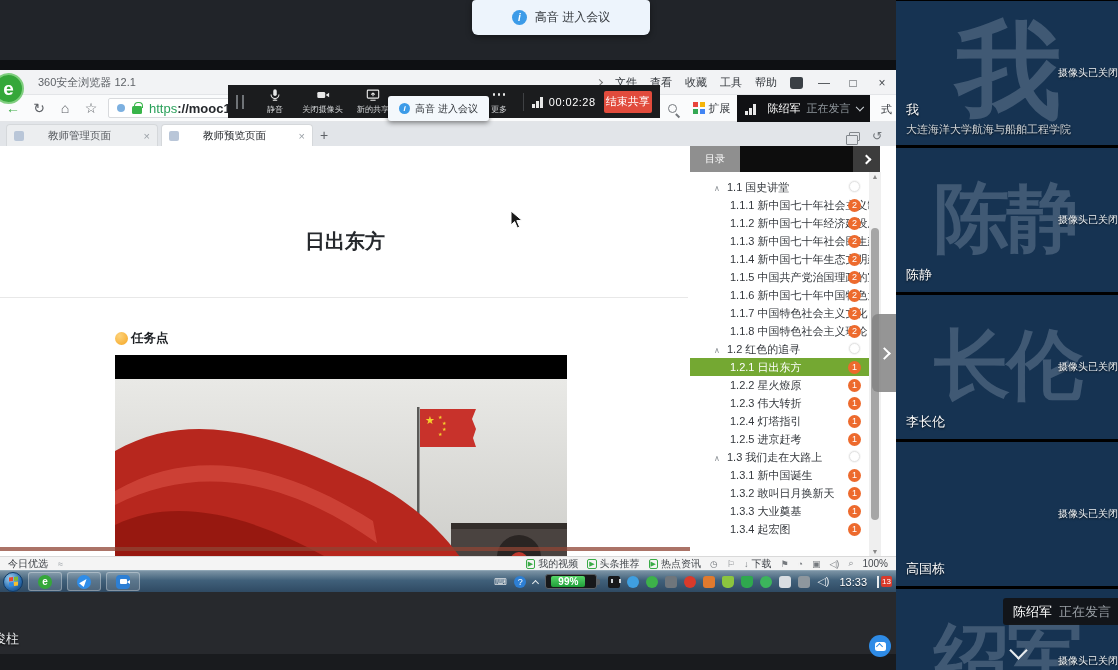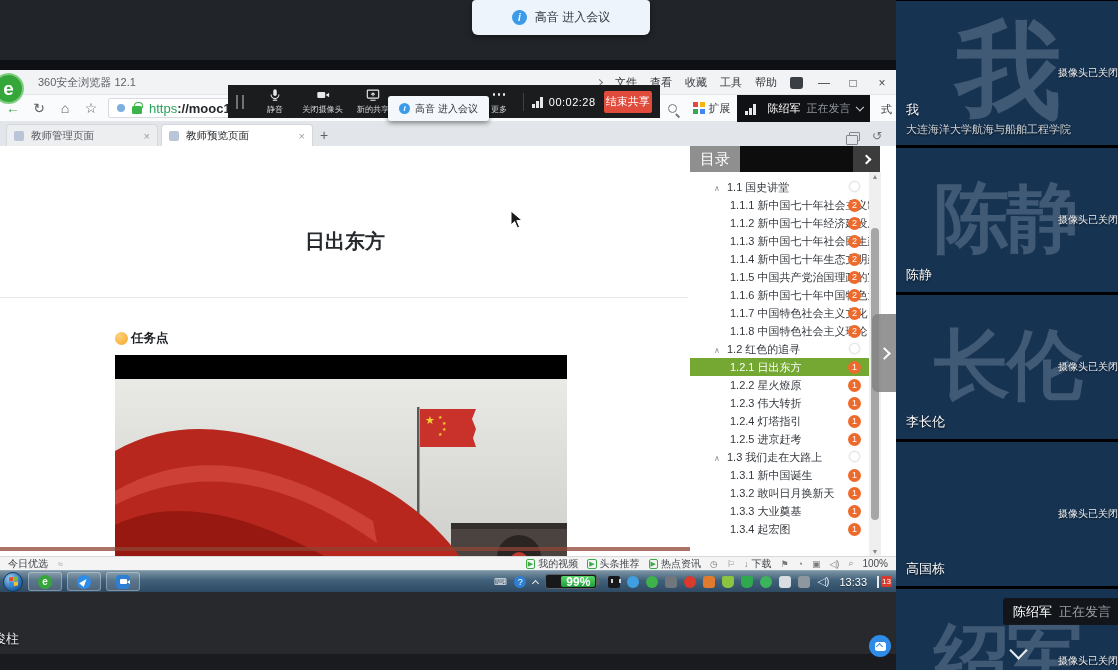--- a/index.html
+++ b/index.html
@@ -87,21 +87,21 @@
   .mag { width:9px; height:9px; border:1.6px solid #75797e; border-radius:50%; position:relative; margin-left:14px; }
   .mag:after { content:""; position:absolute; left:7px; top:8px; width:5px; height:1.6px; background:#75797e;
                transform:rotate(45deg); transform-origin:left center; }
   .ext-ic { display:grid; grid-template-columns:5px 5px; grid-template-rows:5px 5px; gap:1.5px; margin-left:16px; }
   .ext-ic i:nth-child(1){background:#e8453c;} .ext-ic i:nth-child(2){background:#f5b50a;}
   .ext-ic i:nth-child(3){background:#34a853;} .ext-ic i:nth-child(4){background:#4285f4;}
   .ext-lbl { font-size:11px; color:#33373c; margin-left:4px; }
   .clipped-char { position:absolute; right:4px; top:7px; font-size:11px; color:#33373c; }
 
   .b-tabs { position:relative; height:24px; background:#e2e5e9; display:flex; align-items:flex-end; padding-left:6px; }
-  .tab { width:152px; height:22px; display:flex; align-items:center; padding:0 7px; gap:7px;
+  .tab { width:152px; height:22px; display:flex; align-items:center; padding:0 7px; gap:24px;
          background:#eceef0; border:1px solid #d5d8db; border-bottom:none; border-radius:4px 4px 0 0; margin-right:3px; }
   .tab.active { background:#fff; }
   .tab-favicon { width:10px; height:10px; background:#b9c6d8; border-radius:2px; flex:none; }
   .tab-label { font-size:10.5px; color:#55595e; white-space:nowrap; overflow:hidden; flex:1; }
   .tab.active .tab-label { color:#26292d; }
   .tab-close { font-size:11px; color:#9aa0a6; }
   .tab-plus { font-size:14px; color:#5d6166; margin:0 0 3px 4px; }
   .tab-right { position:absolute; right:14px; bottom:4px; display:flex; gap:12px; align-items:center; }
   .dbl-sq { width:11px; height:9px; border:1.3px solid #82878c; border-radius:1px; position:relative; }
   .dbl-sq:before { content:""; position:absolute; left:-3.5px; top:2px; width:10px; height:8px;
@@ -115,21 +115,21 @@
   .task-row { position:absolute; left:115px; top:184px; display:flex; align-items:center; gap:3px; }
   .task-dot { width:13px; height:13px; border-radius:50%; background:radial-gradient(circle at 35% 30%, #fdd27a, #f5a623); }
   .task-lbl { font-size:12.5px; font-weight:bold; color:#1d2024; }
   .video-box { position:absolute; left:115px; top:209px; width:452px; height:260px; background:#000; }
   .video-box svg { position:absolute; left:0; top:24px; }
   .page-strip { position:absolute; left:0; top:401px; width:690px; height:4px; background:#8f4434; opacity:.75; }
 
   
   .toc { position:absolute; left:690px; top:0; width:190px; height:410px; background:#fff; }
   .toc-head { display:grid; grid-template-columns:50px 1fr 27px; height:26px; }
-  .toc-head .h-tab { background:#8f8f8f; color:#fff; font-size:15px; display:flex; align-items:center; justify-content:center; }
+  .toc-head .h-tab { background:#8f8f8f; color:#fff; font-size:10px; display:flex; align-items:center; justify-content:center; }
   .toc-head .h-blk { background:#0d0d0d; }
   .toc-head .h-exp { background:#3c3c3c; display:flex; align-items:center; justify-content:center; }
   .toc-head .h-exp .c { width:7px; height:7px; border-right:2px solid #fff; border-bottom:2px solid #fff; transform:rotate(-45deg); }
   .toc-list { padding-top:6px; }
   .toc-row { position:relative; height:18px; line-height:18px; font-size:11px; color:#33373c; width:183px;
              white-space:nowrap; overflow:hidden; }
   .toc-row.lv1 { padding-left:10px; } .toc-row.lv2 { padding-left:24px; } .toc-row.lv3 { padding-left:40px; }
   .toc-row.active { background:#74a832; color:#fff; }
   .toc-caret { display:inline-block; width:13px; font-size:8px; color:#8a8f94; }
   .toc-badge { position:absolute; left:158px; top:2.5px; width:13px; height:13px; border-radius:50%; background:#ed6a2d;
@@ -177,22 +177,22 @@
   .app-meet i { width:7px; height:5px; background:#fff; border-radius:1px; position:relative; }
   .app-meet i:after { content:""; position:absolute; right:-3px; top:0.5px; border-top:2px solid transparent;
            border-bottom:2px solid transparent; border-right:3px solid #fff; }
   .tray { margin-left:auto; display:flex; align-items:center; gap:7px; padding-right:4px; }
   .tray .kbd { color:#dfe3e6; font-size:9px; }
   .tray .helpq { width:12px; height:12px; border-radius:50%; background:#2d7fd4; color:#fff; font-size:9px;
                  display:flex; align-items:center; justify-content:center; }
   .tray .up { width:5px; height:5px; border-left:1.5px solid #e8ecef; border-top:1.5px solid #e8ecef; transform:rotate(45deg); margin-top:3px; }
   .batt { width:52px; height:15px; background:#17181a; border:1px solid #5a6066; border-radius:3px; position:relative;
           display:flex; align-items:center; }
-  .batt .fill { width:34px; height:11px; margin-left:15px; background:linear-gradient(#57d86a,#1f9e38); border-radius:2px;
-          color:#fff; font-size:12px; font-weight:bold; display:flex; align-items:center; justify-content:center; }
+  .batt .fill { width:34px; height:11px; margin-left:5px; background:linear-gradient(#57d86a,#1f9e38); border-radius:2px;
+          color:#fff; font-size:10px; font-weight:bold; display:flex; align-items:center; justify-content:center; }
   .batt:after { content:""; position:absolute; right:-4px; top:4px; width:3px; height:6px; background:#5a6066; border-radius:0 2px 2px 0; }
   .plug { width:12px; height:12px; background:#17181a; border-radius:2px; position:relative; margin-left:4px; }
   .plug:after { content:""; position:absolute; left:3px; top:3px; width:6px; height:4px; border-left:2px solid #cfd4d8; border-right:2px solid #cfd4d8; }
   .ti { width:12px; height:12px; border-radius:3px; }
   .ti.round { border-radius:50%; }
   .tray .clock { color:#fff; font-size:11px; margin-left:3px; text-shadow:0 1px 1px rgba(0,0,0,.5); }
   .flagbadge { position:relative; width:16px; height:14px; margin-left:2px; }
   .flagbadge .pole { position:absolute; left:1px; top:1px; width:1.5px; height:12px; background:#e8ecef; }
   .flagbadge .bd { position:absolute; right:0; top:1px; min-width:11px; height:11px; background:#d93a2b; border-radius:2px;
                    color:#fff; font-size:8px; display:flex; align-items:center; justify-content:center; padding:0 1px; }

